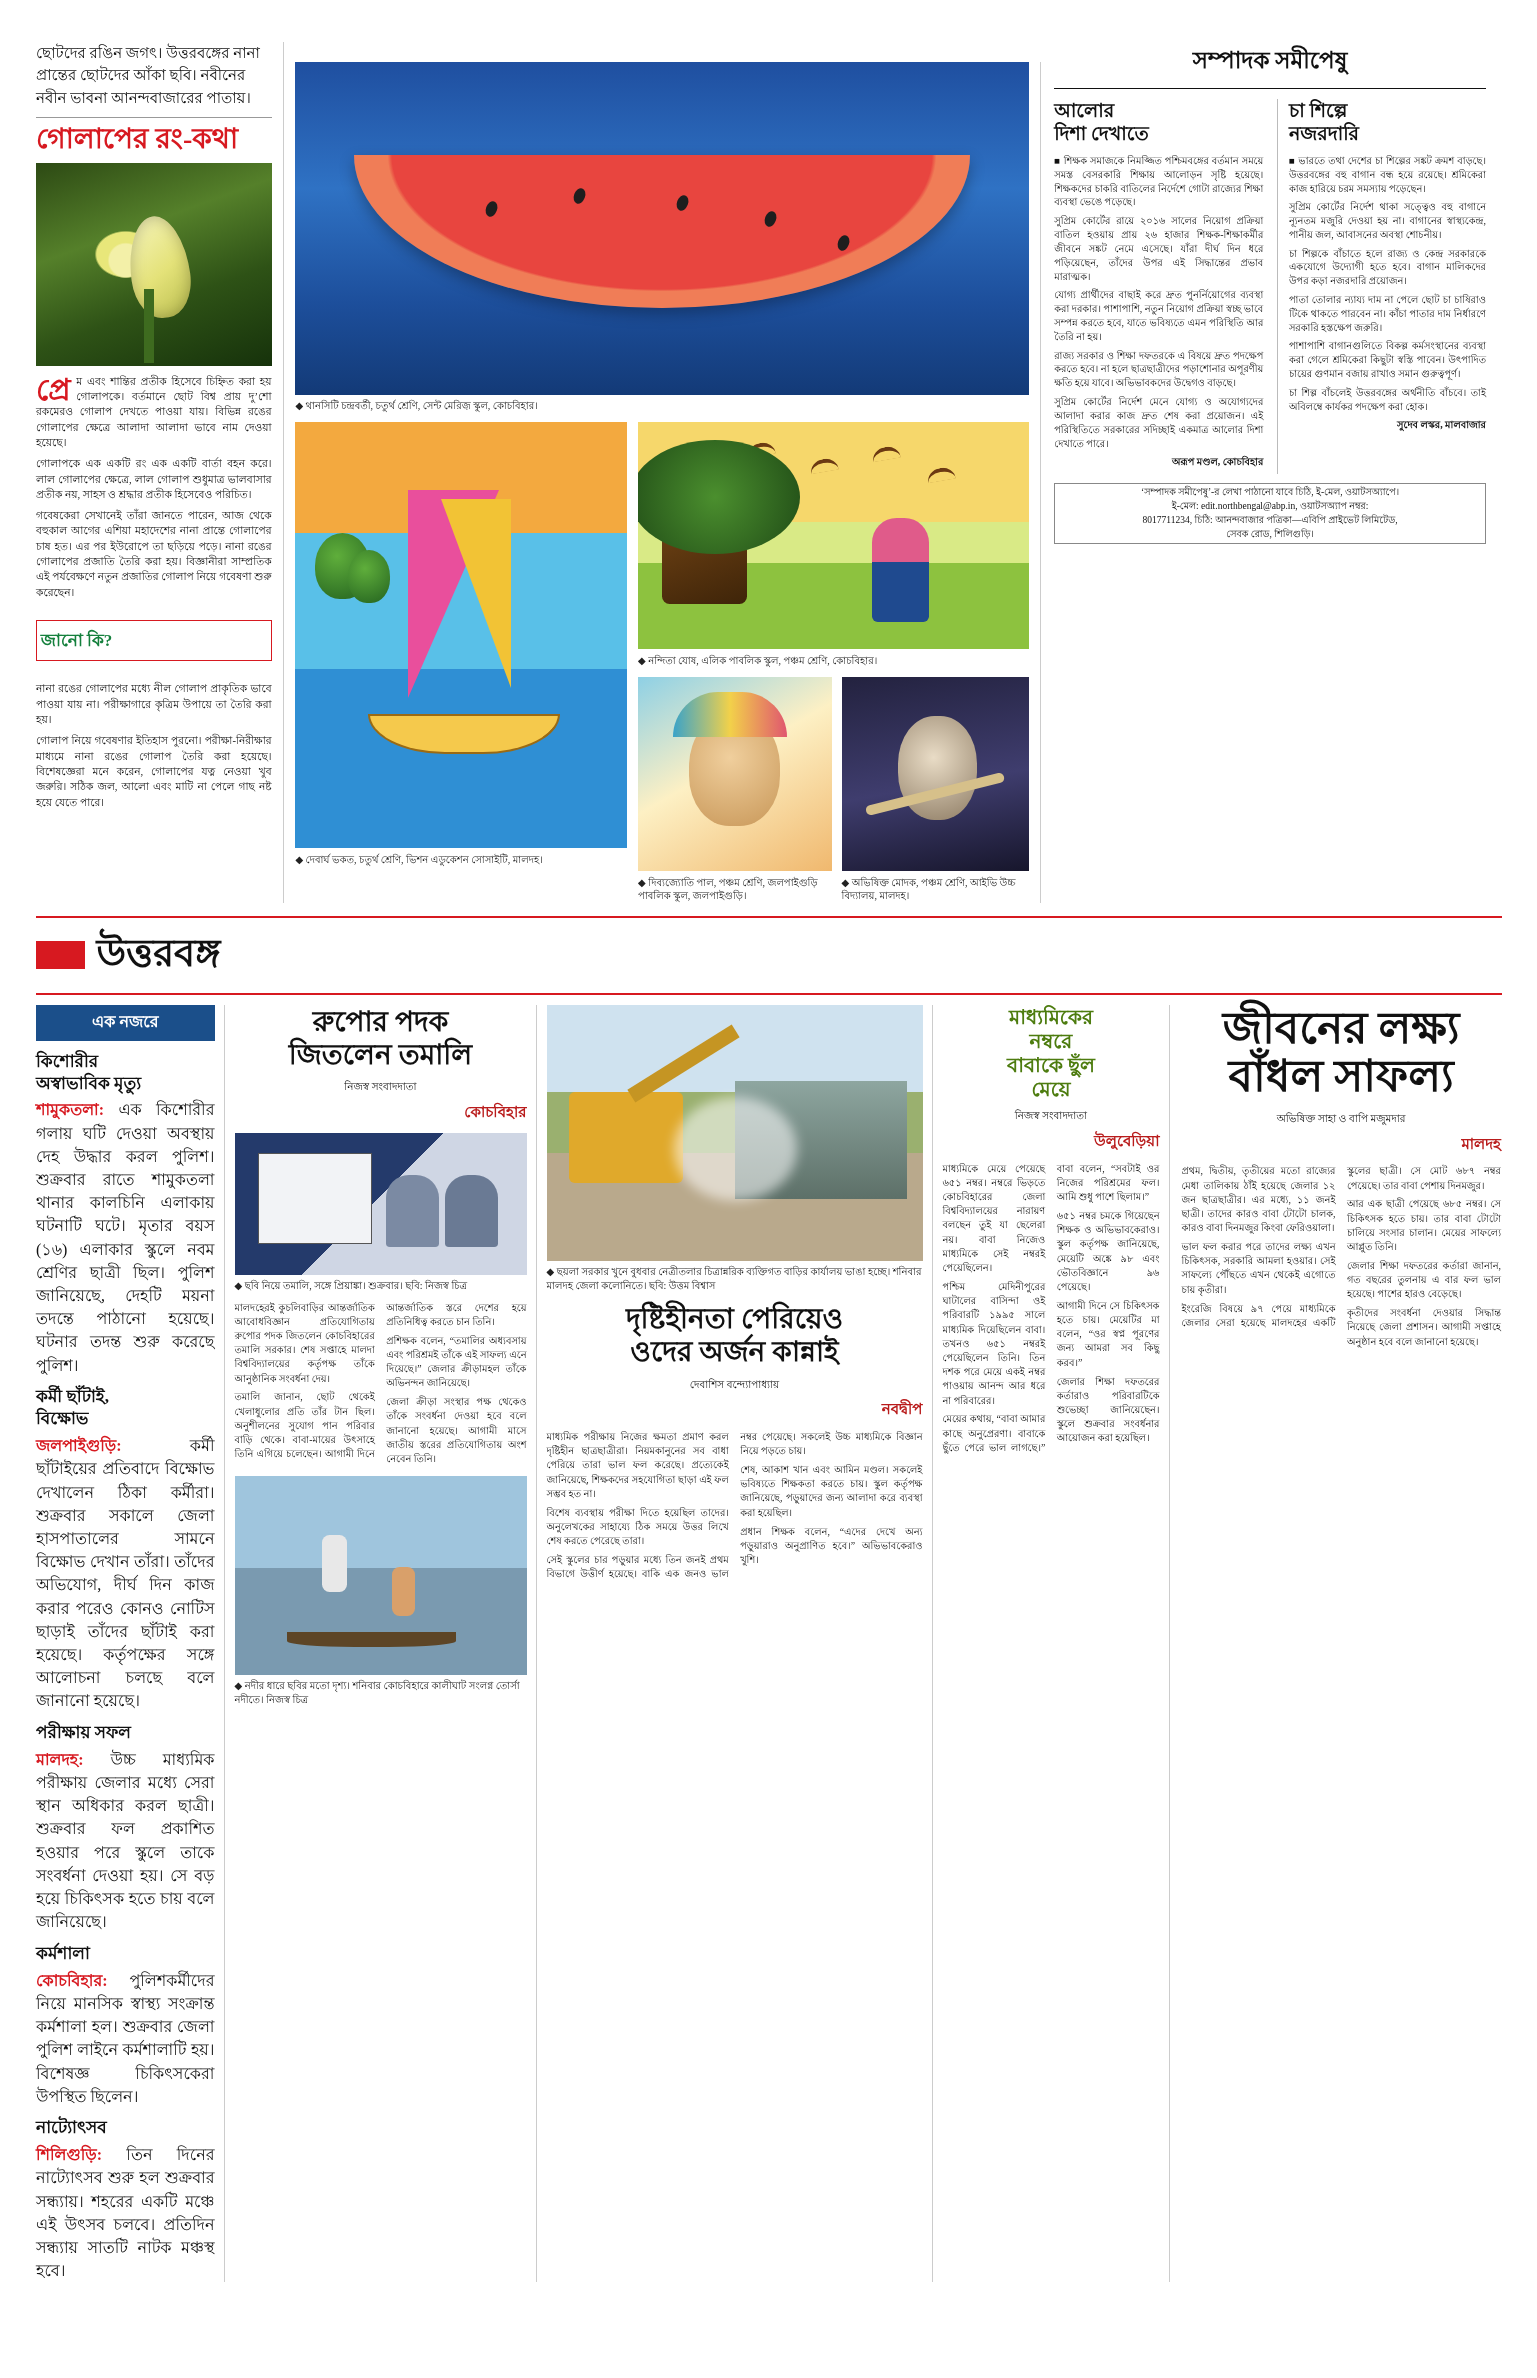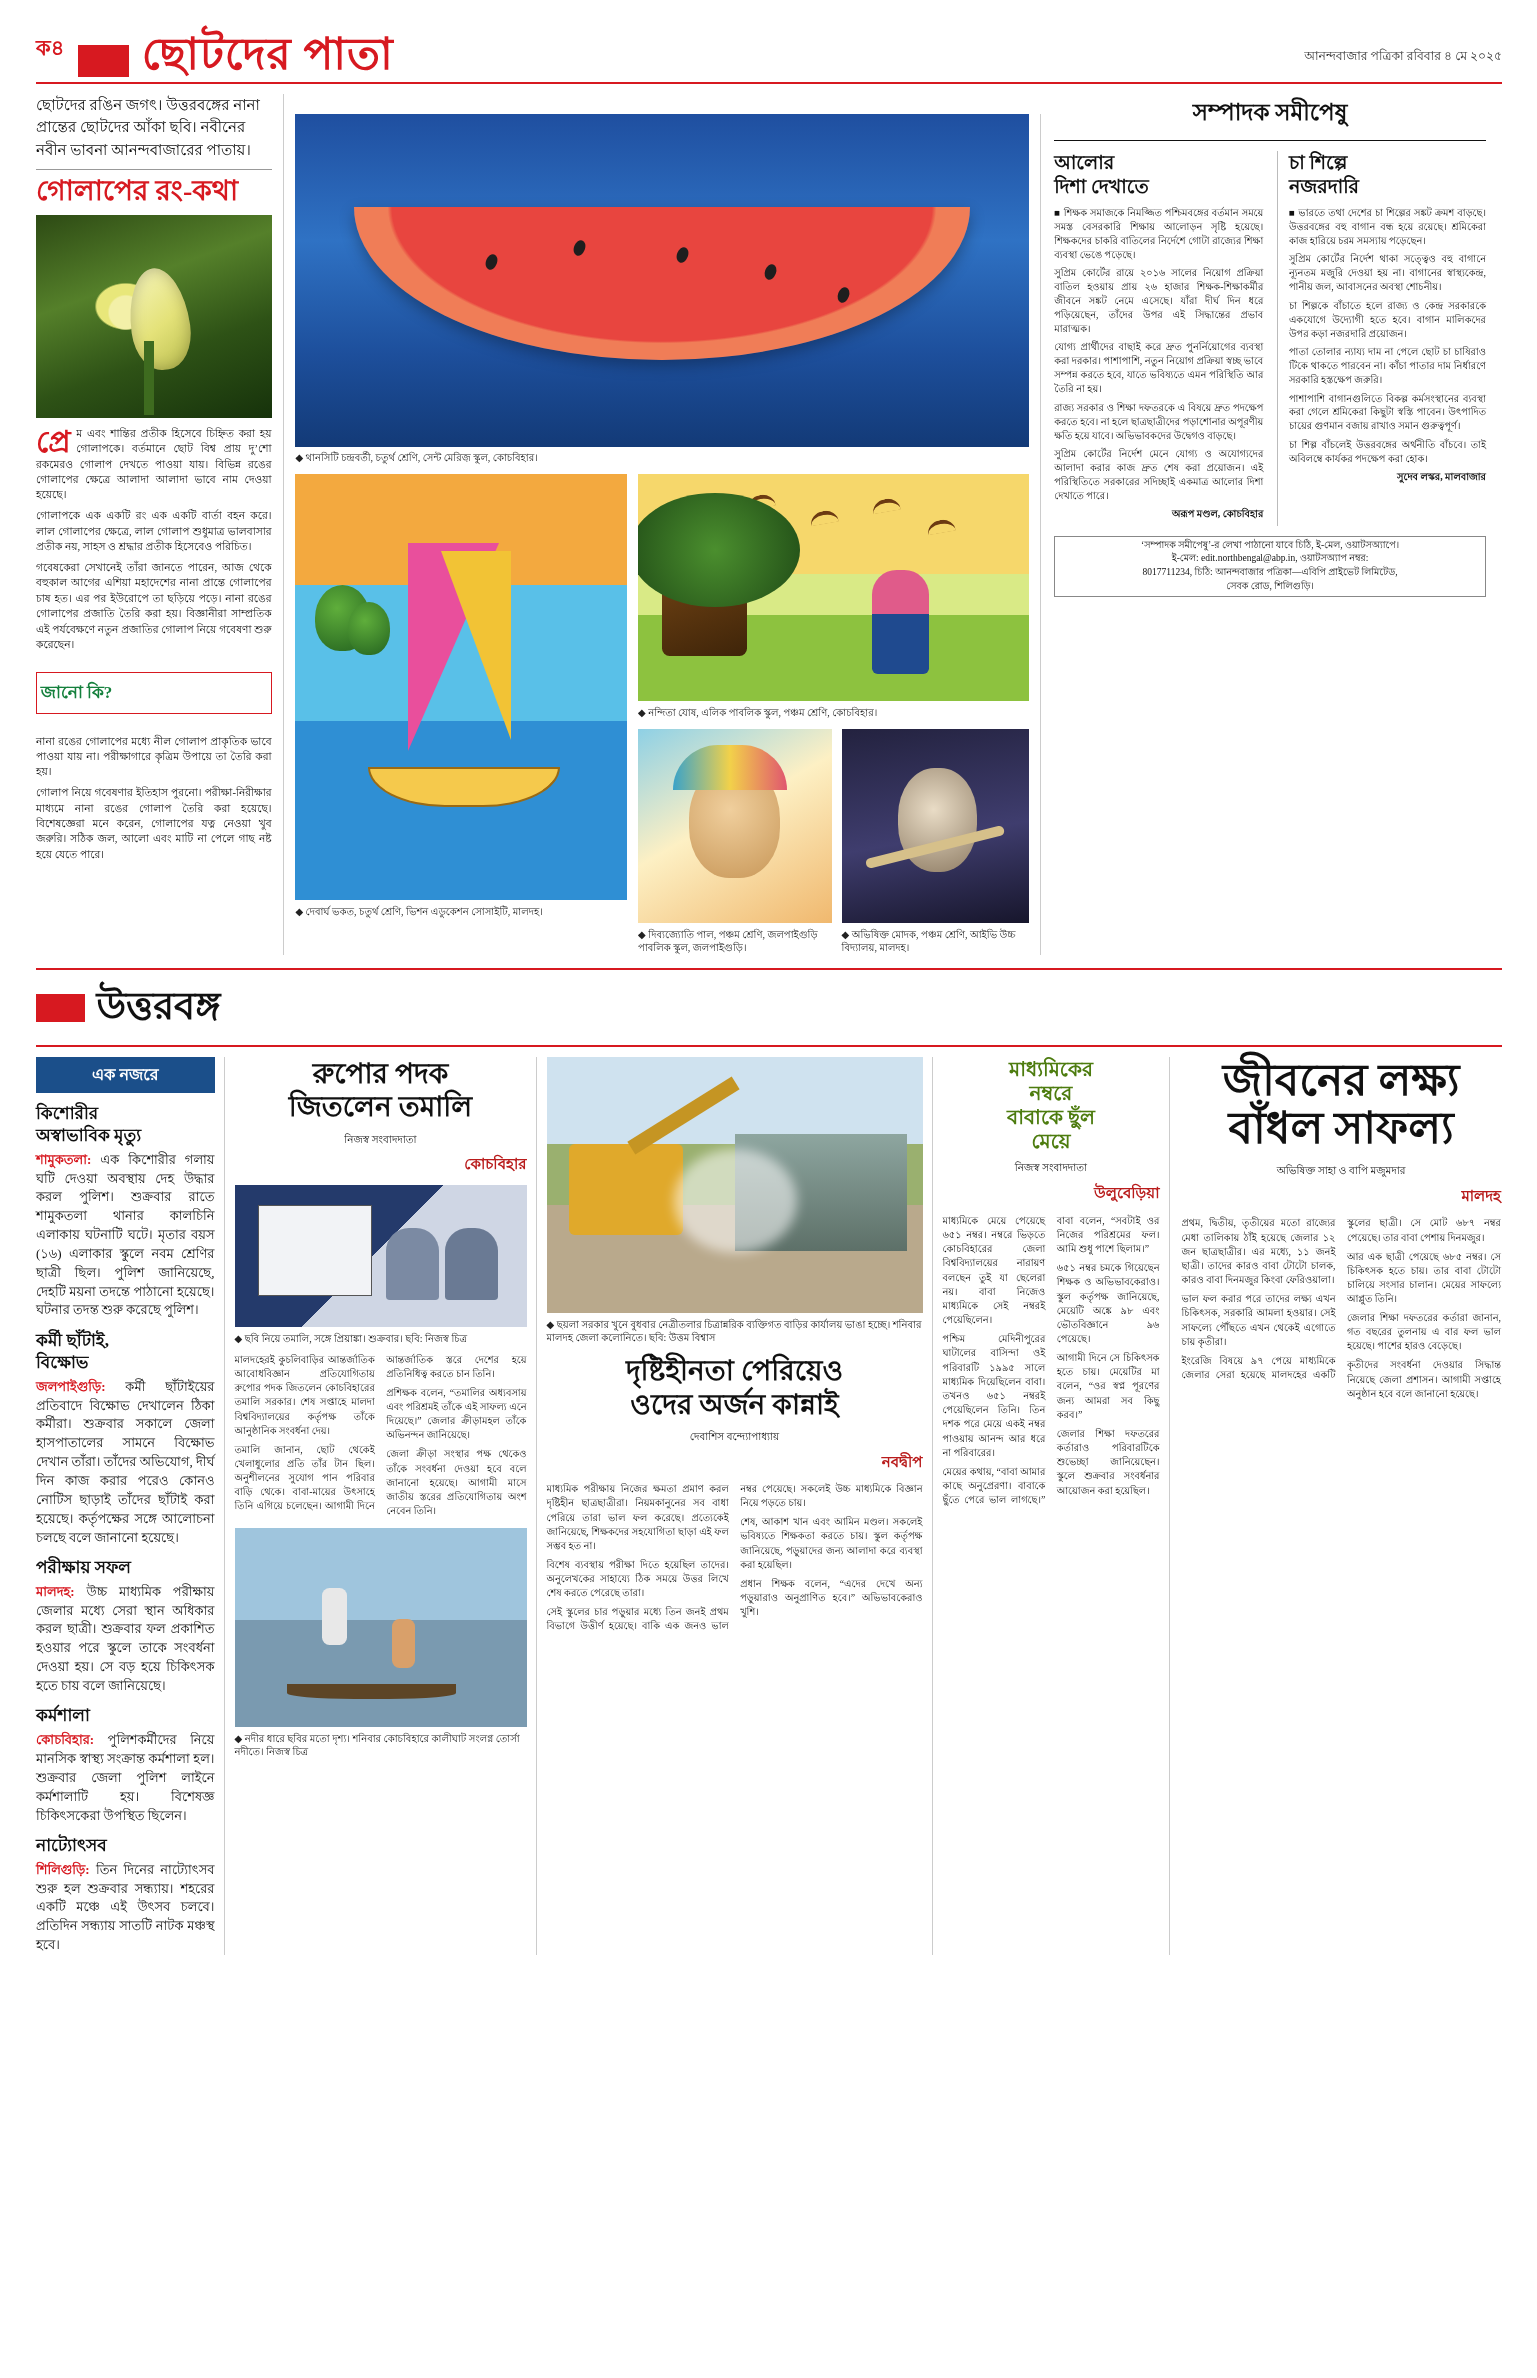--- a/index.html
+++ b/index.html
@@ -87,21 +87,21 @@
 
   .lower { display:flex; margin-top:9.5px; }
   .c1 { width:189px; padding-right:9.5px; border-right:0.9px solid #ccc; }
   .c2 { width:312px; padding:0 9.5px; border-right:0.9px solid #ccc; }
   .c3 { width:396px; padding:0 9.5px; border-right:0.9px solid #ccc; }
   .c4 { width:237px; padding:0 9.5px; border-right:0.9px solid #ccc; }
   .c5 { width:331px; padding-left:11.4px; }
 
   .eknojore { background:#1b4f8a; color:#fff; font-size:16px; font-weight:bold; text-align:center; padding:4.7px 0; margin-bottom:7.6px; }
   .nz-head { font-size:17px; font-weight:bold; line-height:1.3; margin:9.5px 0 3.8px; }
-  .nz-body { font-size:13px; line-height:1.45; text-align:justify; }
+  .nz-body { font-size:16px; line-height:1.45; text-align:justify; }
   .nz-tag { color:#d71920; font-weight:bold; }
 
   .h2red { font-size:28px; font-weight:bold; color:#111; line-height:1.2; text-align:center; }
   .byline { font-size:10.4px; text-align:center; margin-top:7.6px; }
   .place { color:#b91c1c; font-weight:bold; font-size:15px; text-align:right; margin:3.8px 0 7.6px; }
 
   .photo { width:100%; background:#cfcfcf; position:relative; overflow:hidden; }
   .ph-medal { height:142px; background:linear-gradient(135deg,#243a6b 0 48%, #cfd6e4 48% 100%); }
   .ph-demo { height:256px; background:linear-gradient(180deg,#cfe2ef 0 34%, #9ab06f 34% 58%, #b9a98c 58% 100%); }
   .ph-boat { height:199px; background:linear-gradient(180deg,#9fc5dd 0 46%, #7a9ab0 46% 100%); }
@@ -112,26 +112,20 @@
 
   .small { font-size:9.8px; line-height:1.45; text-align:justify; }
   .small p { margin:0 0 4.7px 0; }
   .two-col { column-count:2; column-gap:11.4px; }
 </style>
 </head>
 <body>
 
 <div class="page">
 
-  <div class="masthead">
-    <div class="folio">ক৪</div>
-    <div class="red-bar"></div>
-    <div class="section-title">ছোটদের পাতা</div>
-    <div class="mast-right">আনন্দবাজার পত্রিকা রবিবার ৪ মে ২০২৫</div>
-  </div>
 
   <div class="upper">
 
     <div class="upper-left">
       <div class="kicker">ছোটদের রঙিন জগৎ। উত্তরবঙ্গের নানা প্রান্তের ছোটদের আঁকা ছবি। নবীনের নবীন ভাবনা আনন্দবাজারের পাতায়।</div>
       <div style="border-bottom:0.9px solid #999;margin:7.6px 0 5.7px;"></div>
       <div class="hl">গোলাপের রং-কথা</div>
 
       <div class="artbox art-rose" style="margin-top:7.6px;">
         <div class="rose-bud"></div>

